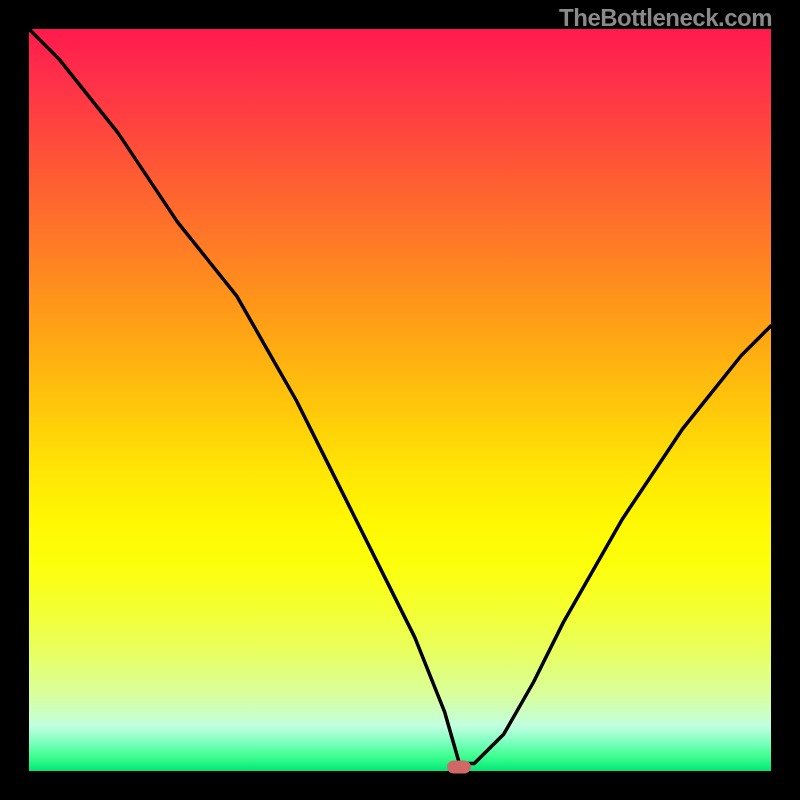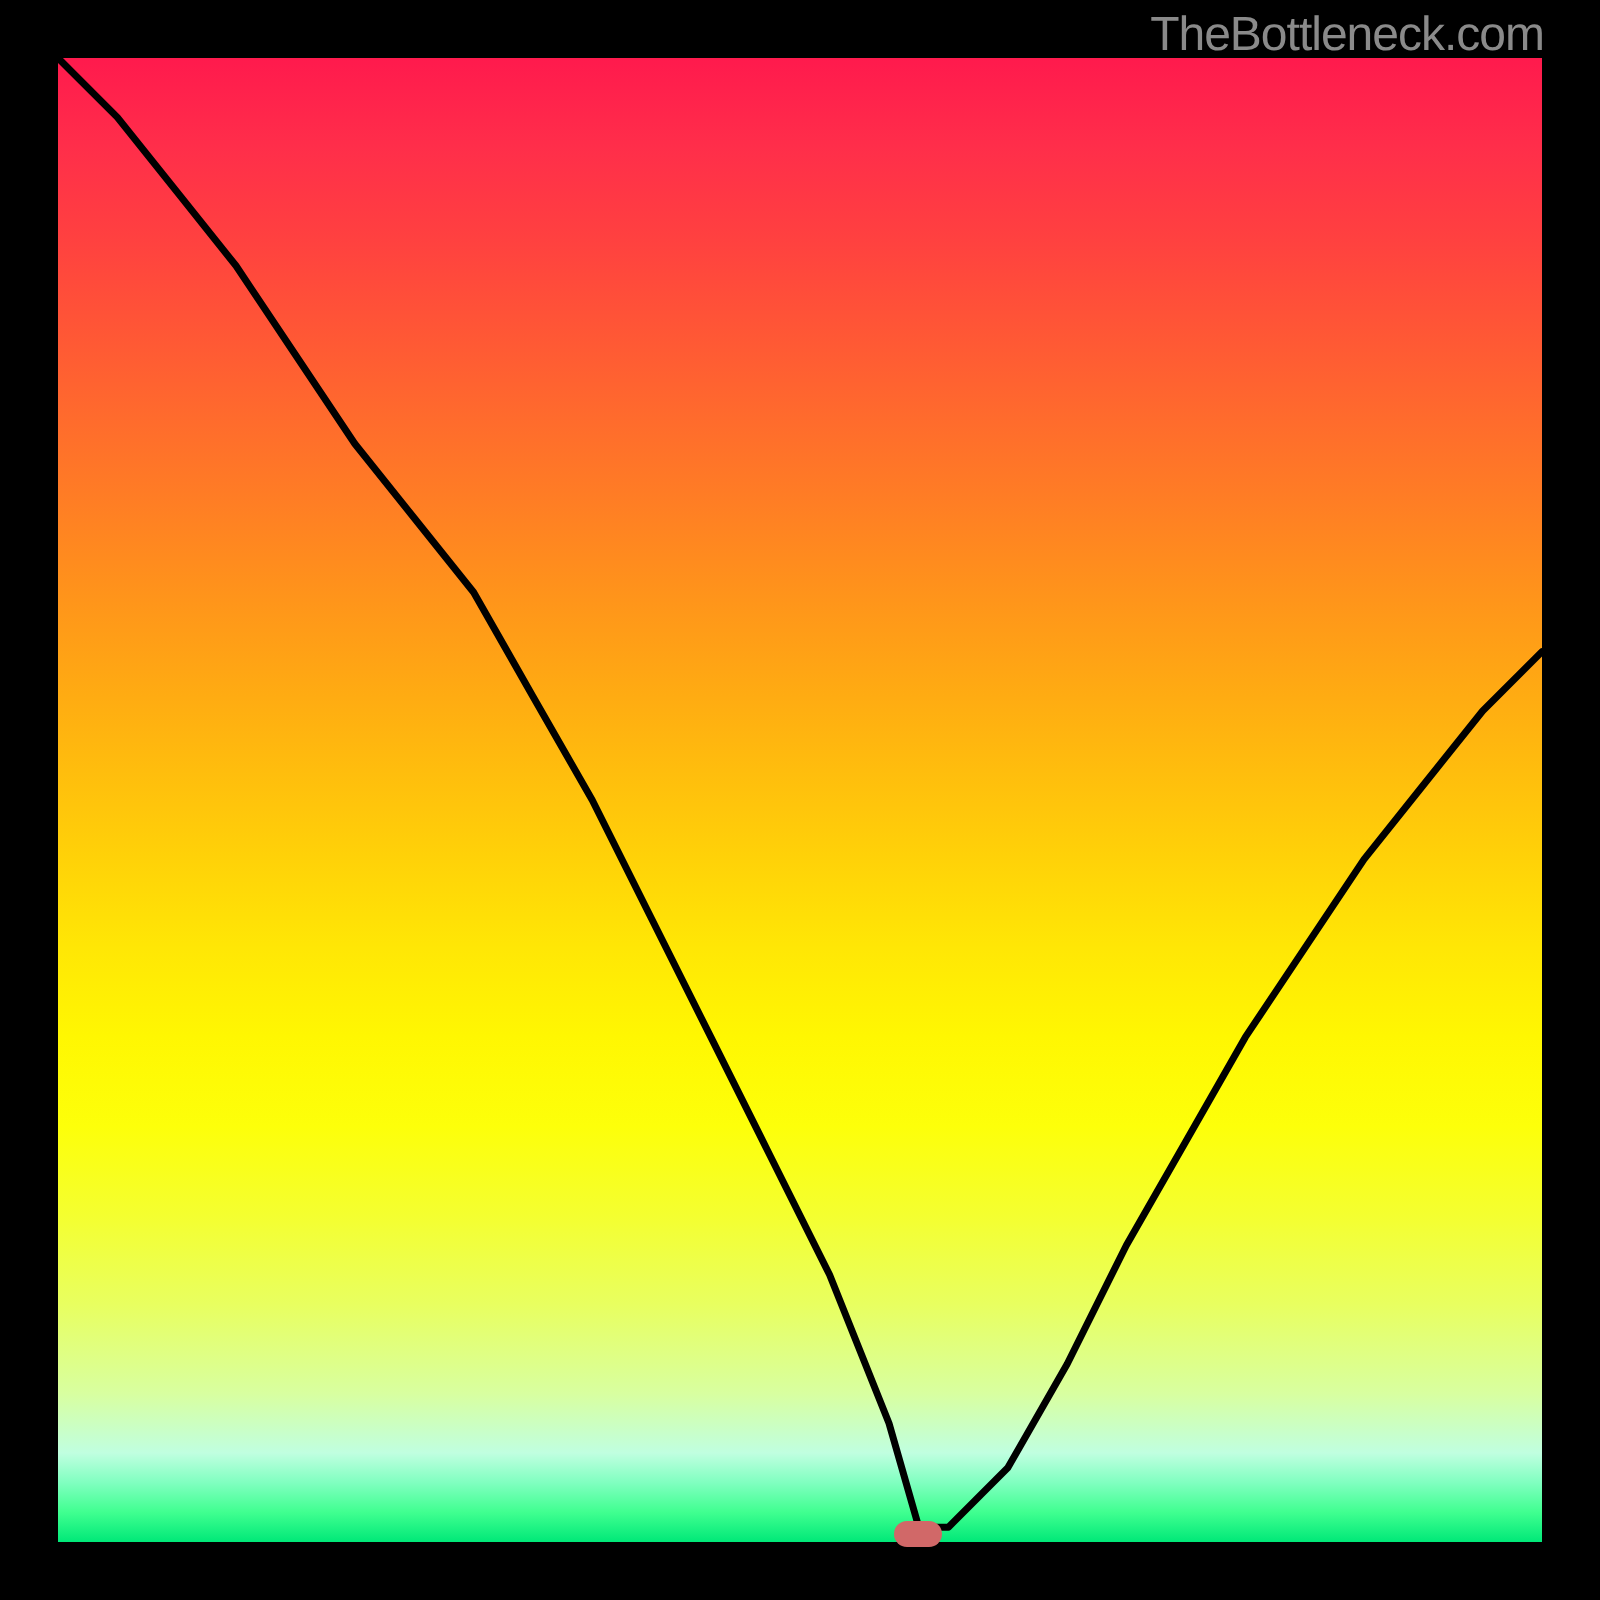--- a/index.html
+++ b/index.html
@@ -45,21 +45,21 @@
       #40ff90 98%,
       #00e878 100%
     );
   }
   .attribution {
     position: absolute;
     top: 4px;
     right: 28px;
     color: #8a8a8a;
     font-size: 24px;
-    font-weight: normal;
+    font-weight: bold;
     letter-spacing: -0.5px;
     z-index: 10;
   }
   svg.curve {
     position: absolute;
     left: 0;
     top: 0;
     width: 742px;
     height: 742px;
     z-index: 5;

